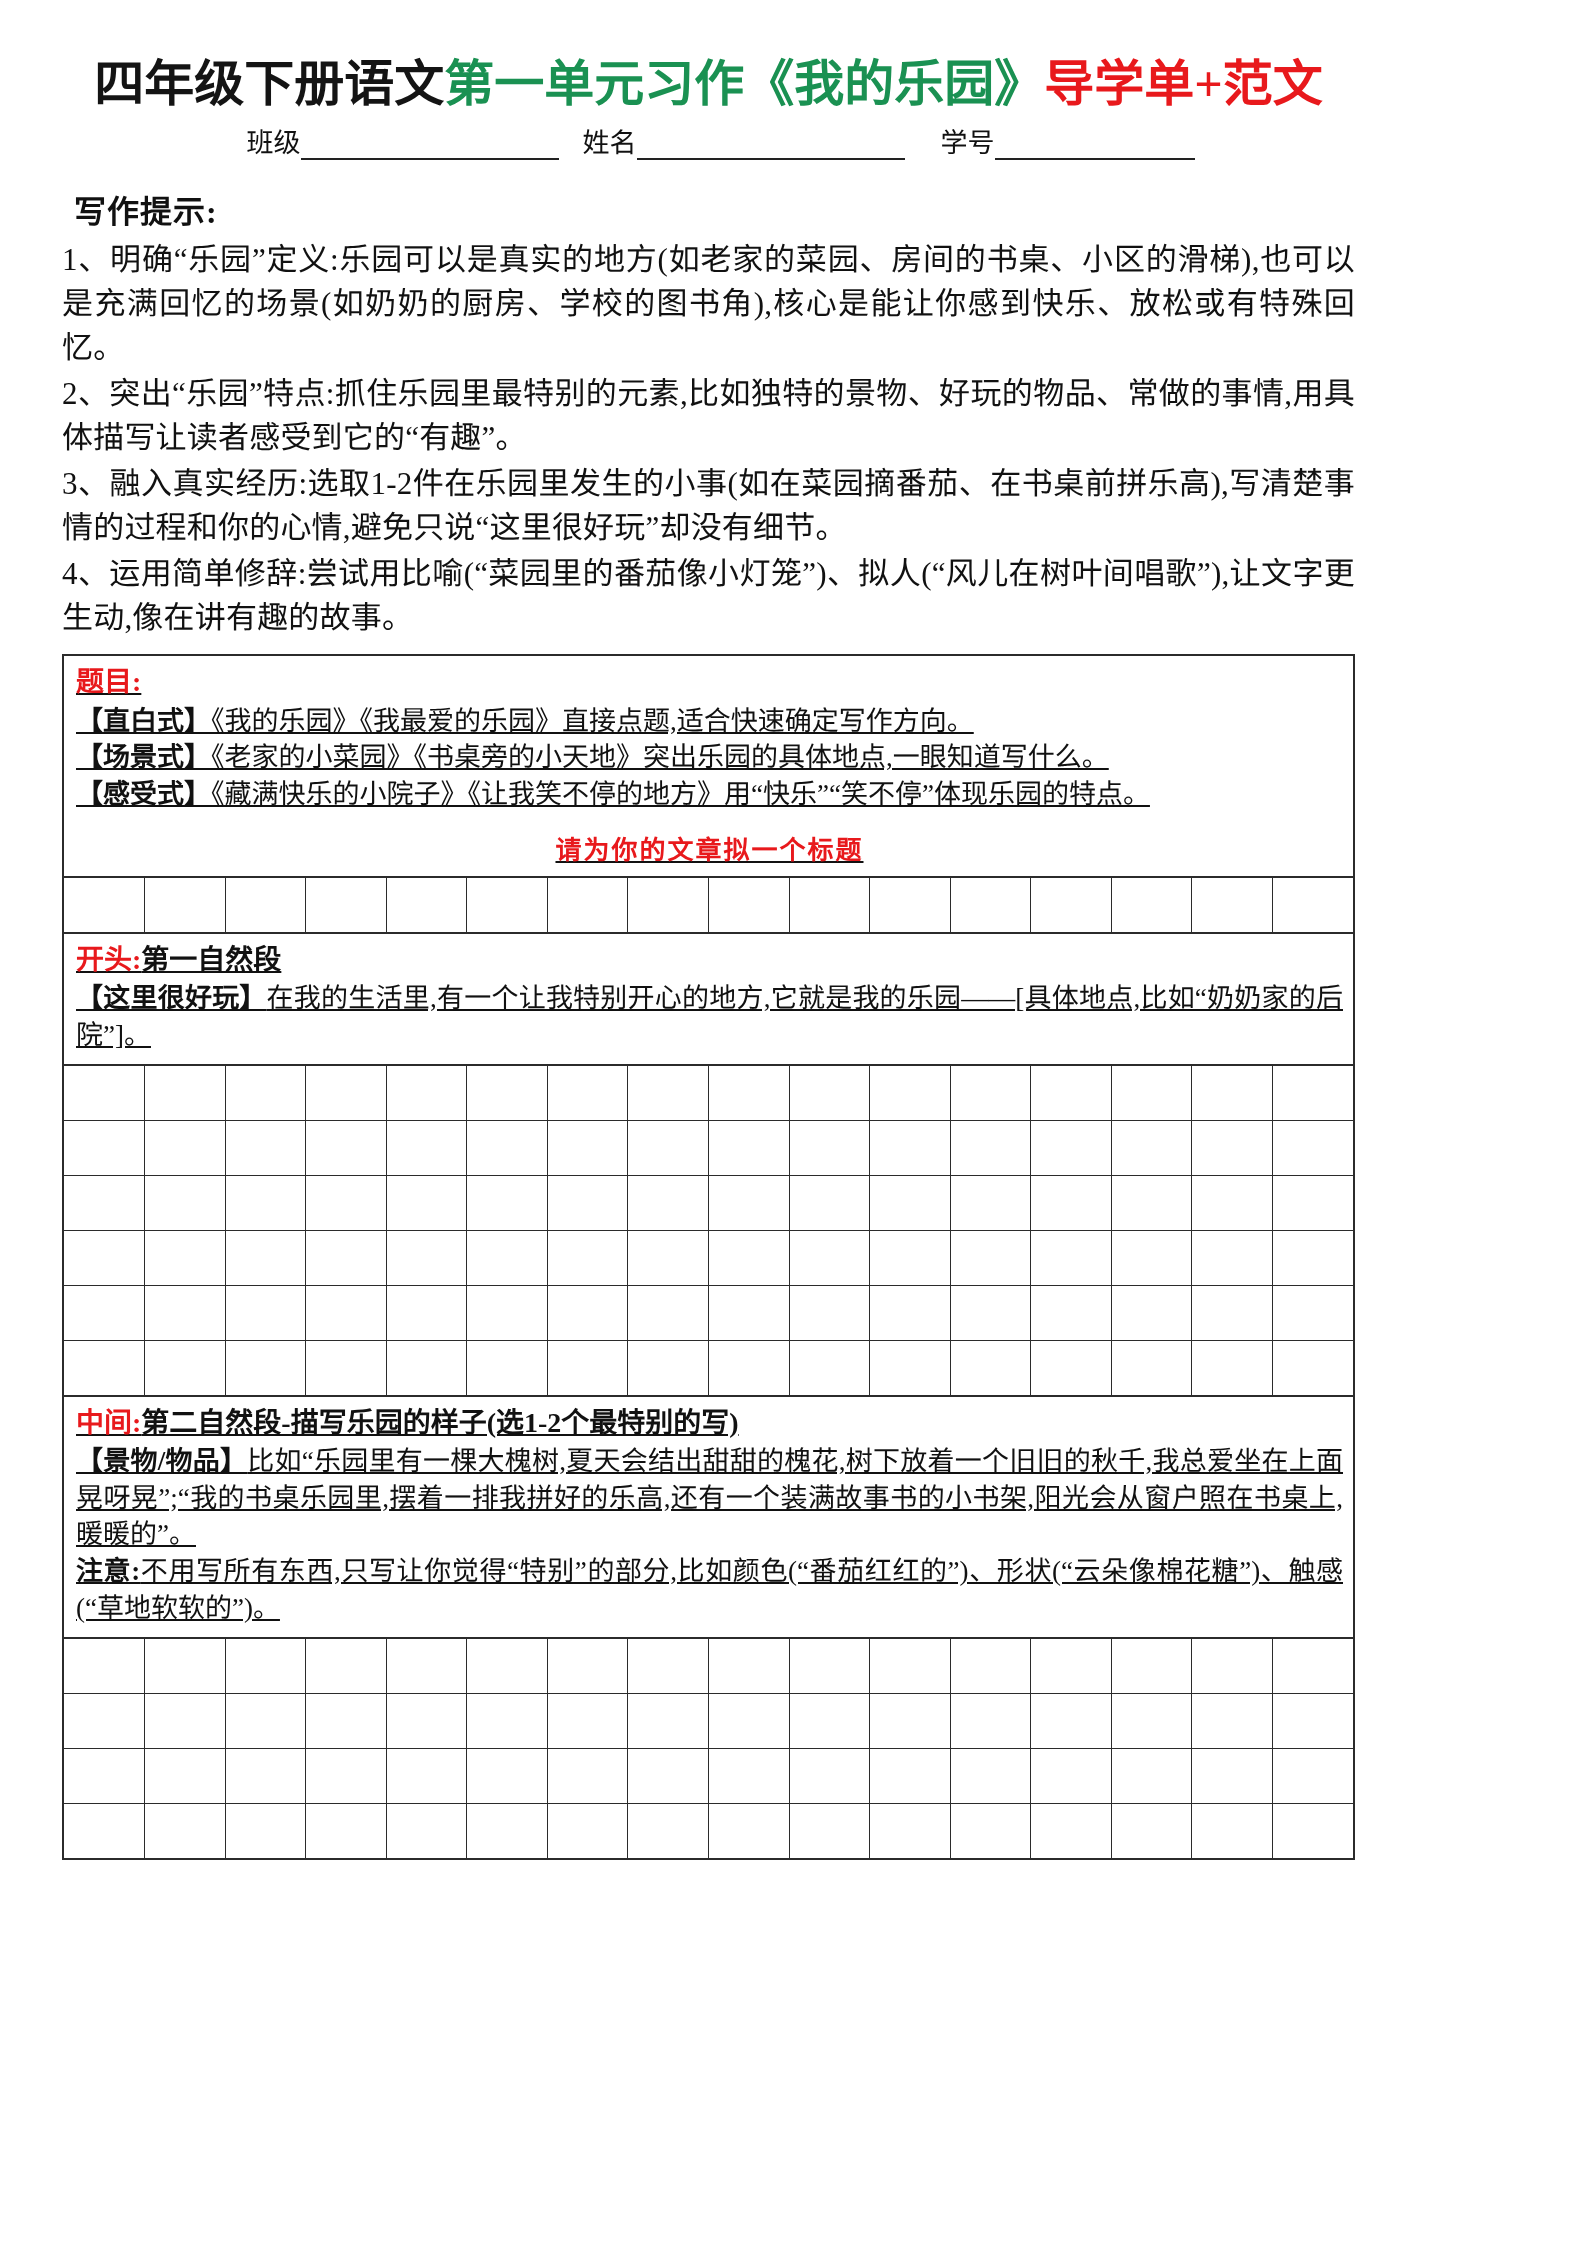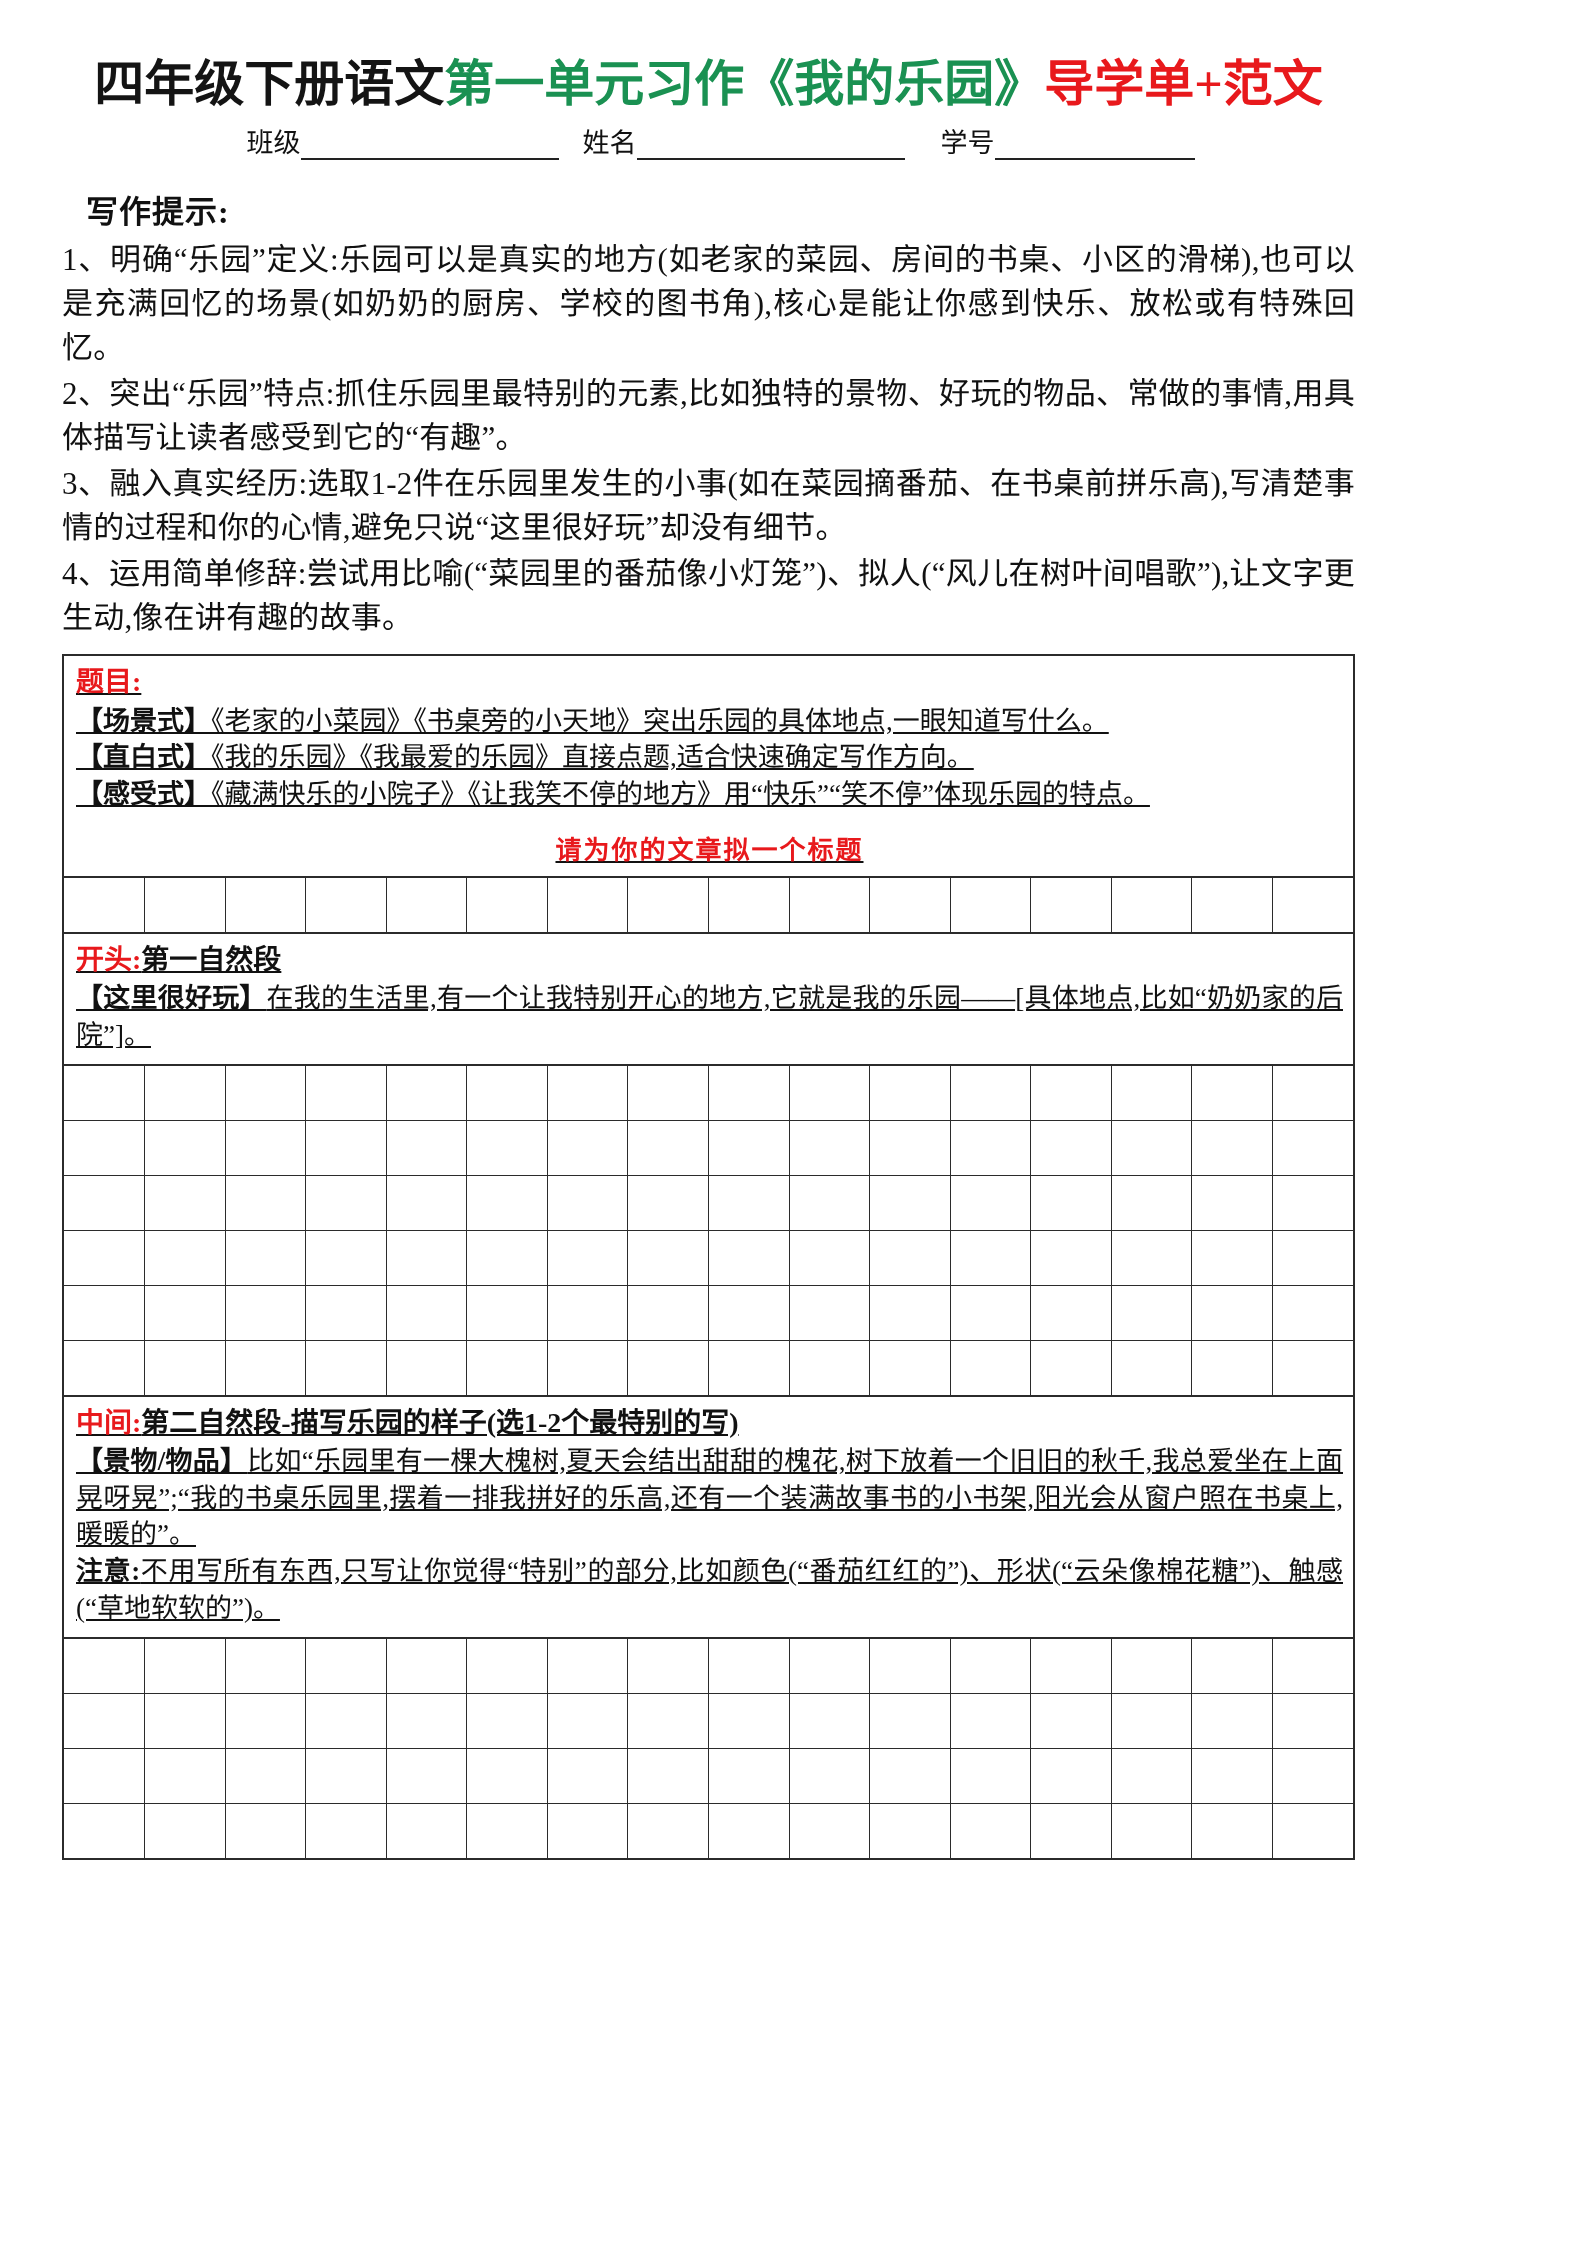--- a/index.html
+++ b/index.html
@@ -57,21 +57,21 @@
   }
   .b1 { width: 258px; }
   .b2 { width: 268px; }
   .b3 { width: 200px; }
   .info-gap { width: 12px; }
 
   
   .tips-head {
     font-size: 32px;
     font-weight: bold;
-    margin: 0 0 6px 24px;
+    margin: 0 0 6px 12px;
     letter-spacing: 1px;
   }
   .tip {
     font-size: 31px;
     line-height: 1.42;
     margin: 0 0 2px 0;
     text-align: justify;
     text-justify: inter-ideograph;
     letter-spacing: 0.2px;
   }
@@ -163,22 +163,22 @@
   <div class="tip">2、突出“乐园”特点:抓住乐园里最特别的元素,比如独特的景物、好玩的物品、常做的事情,用具体描写让读者感受到它的“有趣”。</div>
   <div class="tip">3、融入真实经历:选取1-2件在乐园里发生的小事(如在菜园摘番茄、在书桌前拼乐高),写清楚事情的过程和你的心情,避免只说“这里很好玩”却没有细节。</div>
   <div class="tip">4、运用简单修辞:尝试用比喻(“菜园里的番茄像小灯笼”)、拟人(“风儿在树叶间唱歌”),让文字更生动,像在讲有趣的故事。</div>
 
   <div class="sheet">
 
     <div class="prose-block">
       <div class="sec-head">
         <span class="red">题目:</span><span class="blk"></span>
       </div>
+      <p class="prose-line"><b>【直白式】</b><span>《我的乐园》《我最爱的乐园》直接点题,适合快速确定写作方向。</span></p>
       <p class="prose-line"><b>【场景式】</b><span>《老家的小菜园》《书桌旁的小天地》突出乐园的具体地点,一眼知道写什么。</span></p>
-      <p class="prose-line"><b>【直白式】</b><span>《我的乐园》《我最爱的乐园》直接点题,适合快速确定写作方向。</span></p>
       <p class="prose-line"><b>【感受式】</b><span>《藏满快乐的小院子》《让我笑不停的地方》用“快乐”“笑不停”体现乐园的特点。</span></p>
       <div class="center-red">请为你的文章拟一个标题</div>
     </div>
     <div class="grid-wrap">
       <table class="gridtbl">
           <tbody>
             <tr>
               <td></td>
               <td></td>
               <td></td>

